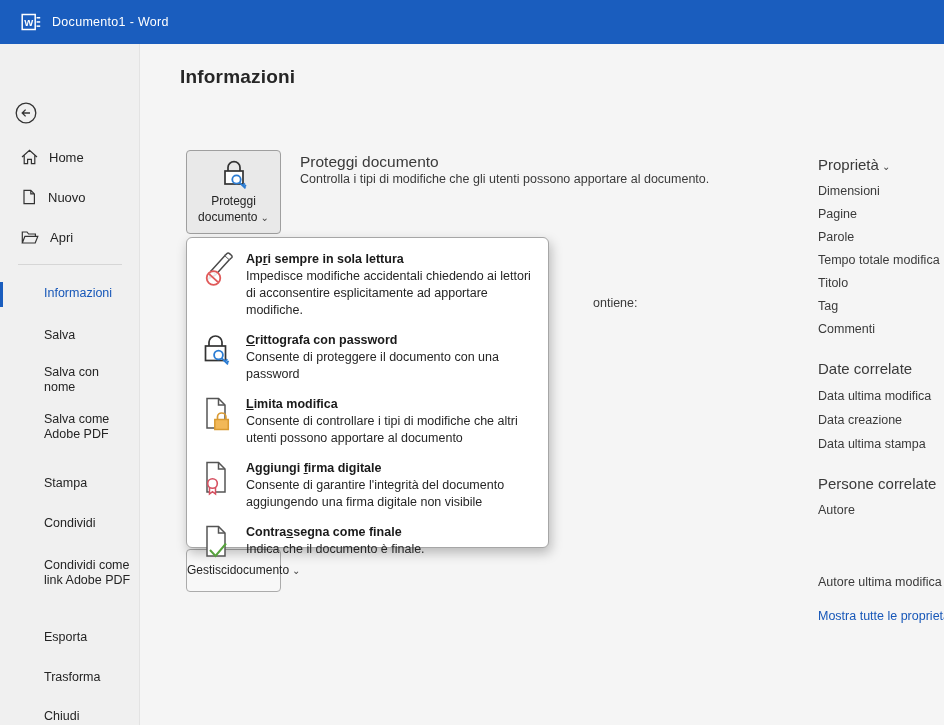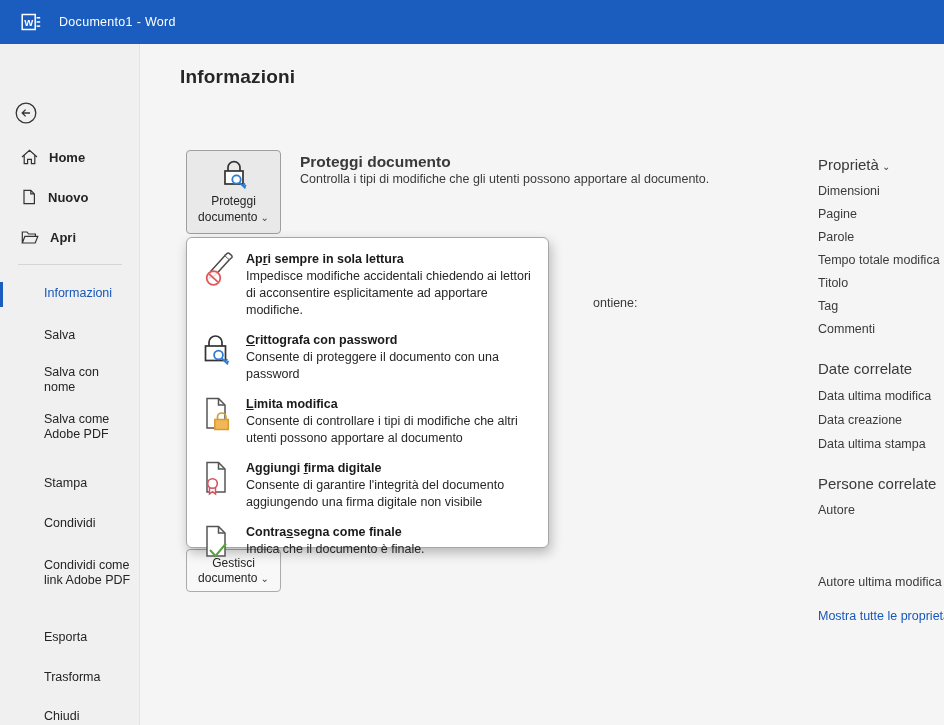--- a/index.html
+++ b/index.html
@@ -11,35 +11,35 @@
     background: #f5f5f5;
     color: #242424;
   }
 
   
   .titlebar {
     position: absolute; top: 0; left: 0; width: 944px; height: 44px;
     background: #1a5dbe; display: flex; align-items: center;
   }
   .app-icon { margin-left: 21px; display: flex; }
-  .title-text { margin-left: 18px; font-size: 12.5px; color: #ffffff; letter-spacing: 0.3px; }
+  .title-text { margin-left: 11px; font-size: 12.5px; color: #ffffff; letter-spacing: 0.3px; }
 
   
   .sidebar {
     position: absolute; top: 44px; left: 0; width: 140px; height: 681px;
     background: #f0f0f0; border-right: 1px solid #e3e3e3;
   }
   .back-btn {
     position: absolute; top: 58px; left: 15px; width: 22px; height: 22px;
     display: flex; align-items: center; justify-content: center; cursor: pointer;
   }
   .side-top-item {
     position: absolute; left: 0; width: 140px; height: 22px;
     display: flex; align-items: center; gap: 11px; padding-left: 21px;
-    font-size: 13px; color: #242424; cursor: pointer; font-weight: bold;
+    font-size: 13px; color: #242424; cursor: pointer;
   }
   .divider { position: absolute; top: 220px; left: 18px; width: 104px; height: 1px; background: #d6d6d6; }
   .accent-bar { position: absolute; left: 0; top: 238px; width: 3px; height: 25px; background: #1a5dbe; }
   .side-item {
     position: absolute; left: 44px; width: 88px;
     font-size: 12.5px; line-height: 15px; color: #242424; cursor: pointer;
   }
   .side-item.selected { color: #1757b8; }
 
   
@@ -48,28 +48,28 @@
     font-size: 19px; font-weight: 700; color: #262626; letter-spacing: 0.2px;
   }
   .protect-btn {
     position: absolute; left: 186px; top: 150px; width: 95px; height: 84px;
     background: #e9e9e9; border: 1px solid #9f9f9f; border-radius: 4px;
     display: flex; flex-direction: column; align-items: center; justify-content: center;
     gap: 1px; font-size: 12px; color: #242424; cursor: pointer;
   }
   .btn-label { line-height: 15px; text-align: center; }
   .chev { font-size: 10px; color: #444; margin-left: 3px; }
-  .protect-heading { position: absolute; left: 300px; top: 153px; font-size: 15.5px; color: #3a3a3a; font-weight: bold; }
+  .protect-heading { position: absolute; left: 300px; top: 153px; font-size: 15.5px; color: #3a3a3a; }
   .protect-desc { position: absolute; left: 300px; top: 172px; font-size: 12.5px; color: #3a3a3a; width: 470px; }
   .partial-text { position: absolute; left: 549px; top: 296px; font-size: 12.5px; color: #3a3a3a; z-index: 1; padding-left: 44px; }
 
   .manage-btn {
     position: absolute; left: 186px; top: 549px; width: 95px; height: 43px;
     background: #f8f8f8; border: 1px solid #ababab; border-radius: 4px;
-    display: flex; flex-direction: column; align-items: center; justify-content: center;
+    display: flex; align-items: center; 
     font-size: 12px; color: #242424; z-index: 2; cursor: pointer;
   }
 
   
   .dropdown {
     position: absolute; left: 186px; top: 237px; width: 363px; height: 311px;
     background: #ffffff; border: 1px solid #a6a6a6; border-radius: 6px;
     box-shadow: 2px 5px 12px rgba(0,0,0,0.25);
     z-index: 10; padding: 7px 0 6px 0;
   }

